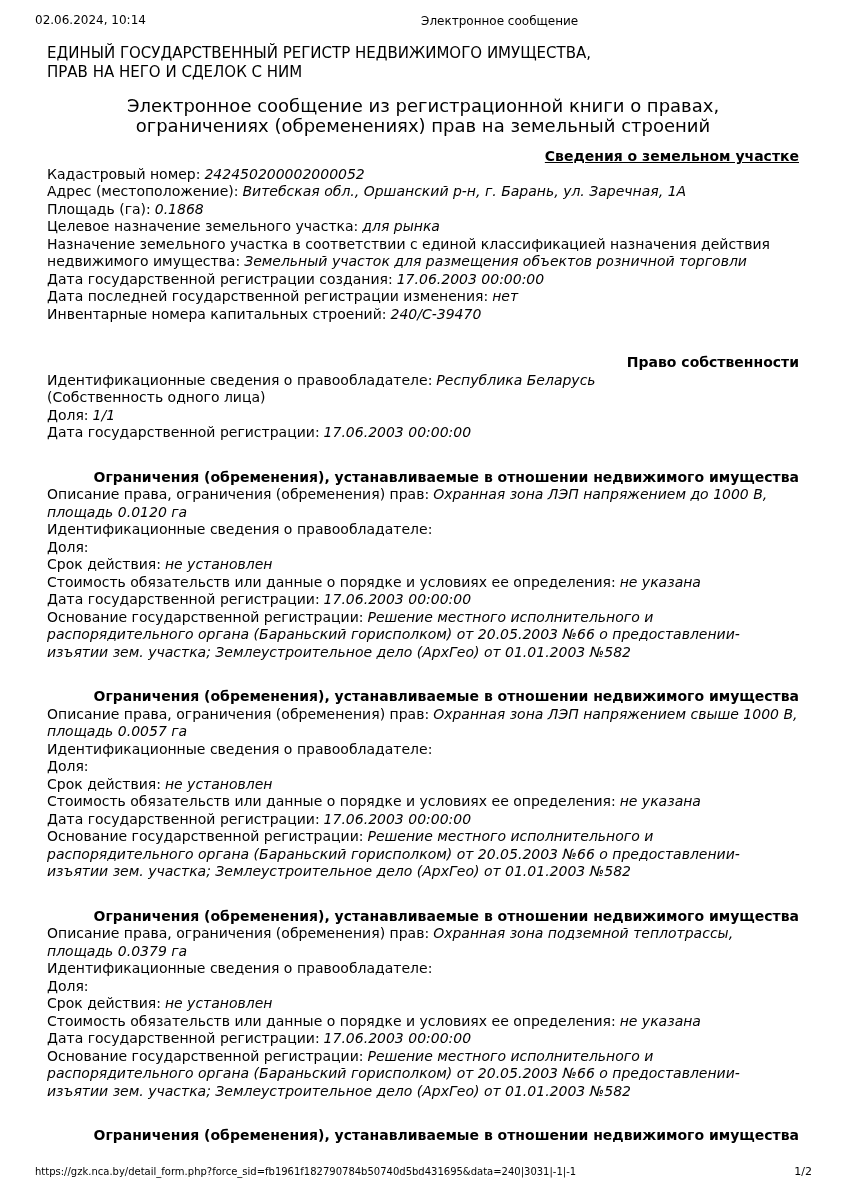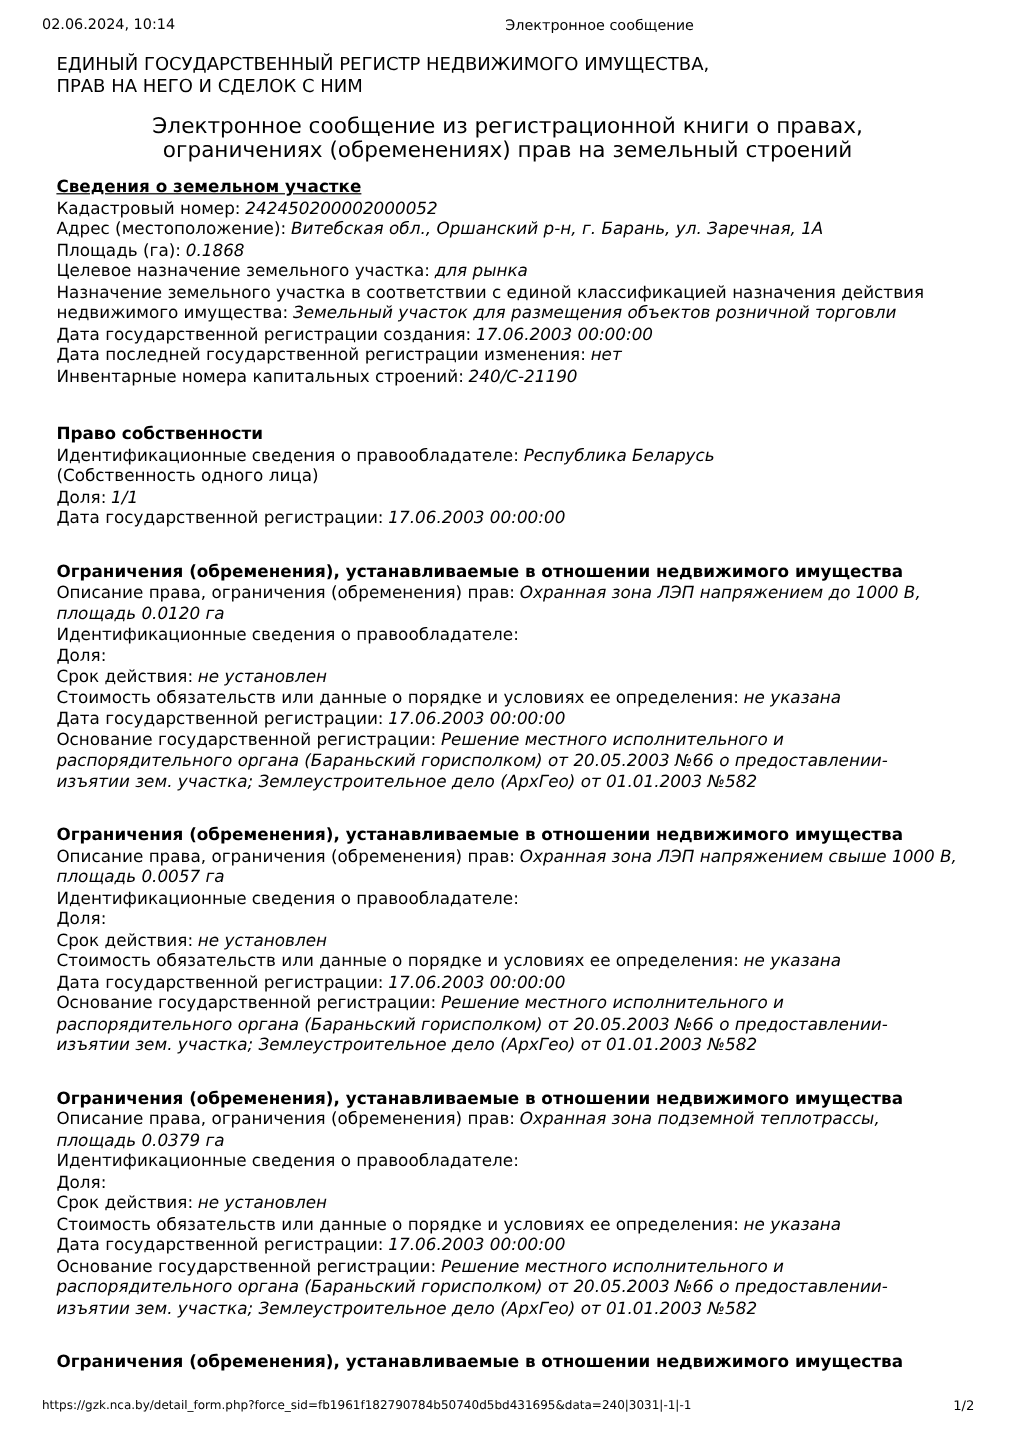--- a/index.html
+++ b/index.html
@@ -68,20 +68,21 @@
     margin-top: 12px;
   }
   .sec {
     margin-bottom: 27px;
   }
   .sec:first-child {
     margin-bottom: 31px;
   }
   .sec-heading {
     font-weight: bold;
+    text-align: right;
   }
   .sec.underline .sec-heading {
     text-decoration: underline;
   }
   .field .lbl {
     font-style: normal;
   }
   .field .val {
     font-style: italic;
     margin-left: 4px;
@@ -110,21 +111,21 @@
       <section class="sec underline">
     <div class="sec-heading">Сведения о земельном участке</div>
     <div class="sec-fields">
           <div class="field"><span class="lbl">Кадастровый номер:</span><span class="val">242450200002000052</span></div>
           <div class="field"><span class="lbl">Адрес (местоположение):</span><span class="val">Витебская обл., Оршанский р-н, г. Барань, ул. Заречная, 1А</span></div>
           <div class="field"><span class="lbl">Площадь (га):</span><span class="val">0.1868</span></div>
           <div class="field"><span class="lbl">Целевое назначение земельного участка:</span><span class="val">для рынка</span></div>
           <div class="field"><span class="lbl">Назначение земельного участка в соответствии с единой классификацией назначения действия недвижимого имущества:</span><span class="val">Земельный участок для размещения объектов розничной торговли</span></div>
           <div class="field"><span class="lbl">Дата государственной регистрации создания:</span><span class="val">17.06.2003 00:00:00</span></div>
           <div class="field"><span class="lbl">Дата последней государственной регистрации изменения:</span><span class="val">нет</span></div>
-          <div class="field"><span class="lbl">Инвентарные номера капитальных строений:</span><span class="val">240/С-21190</span></div>
+          <div class="field"><span class="lbl">Инвентарные номера капитальных строений:</span><span class="val">240/С-39470</span></div>
         </div>
   </section>
       <section class="sec">
     <div class="sec-heading">Право собственности</div>
     <div class="sec-fields">
           <div class="field"><span class="lbl">Идентификационные сведения о правообладателе:</span><span class="val">Республика Беларусь</span></div>
           <div class="field"><span class="lbl">(Собственность одного лица)</span><span class="val"></span></div>
           <div class="field"><span class="lbl">Доля:</span><span class="val">1/1</span></div>
           <div class="field"><span class="lbl">Дата государственной регистрации:</span><span class="val">17.06.2003 00:00:00</span></div>
         </div>

